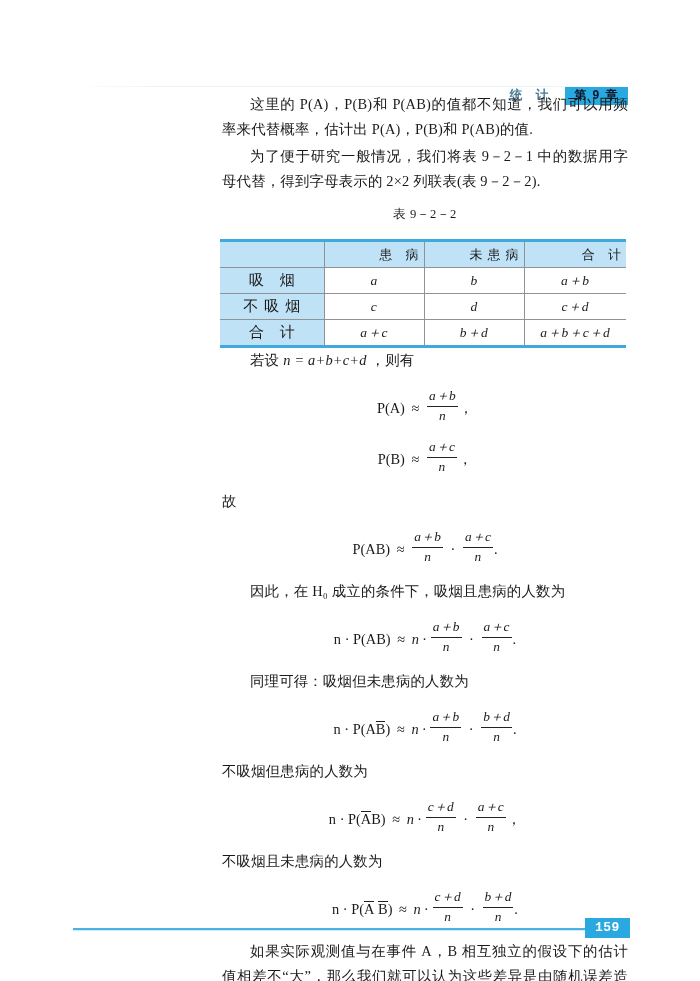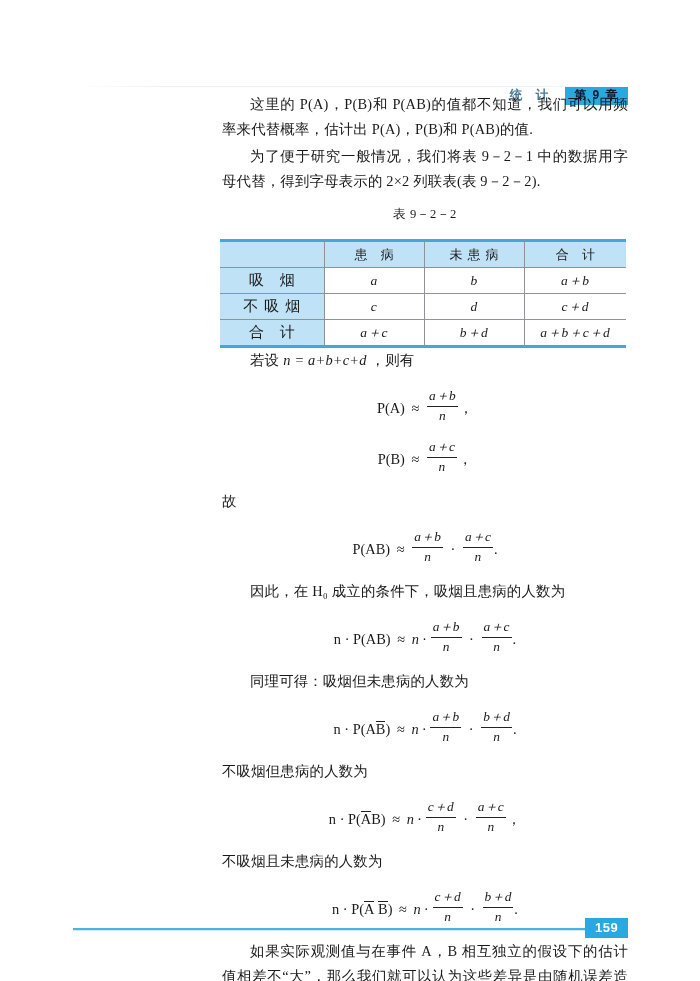--- a/index.html
+++ b/index.html
@@ -118,20 +118,21 @@
   }
   .contingency .rowhead.last { border-bottom: none; }
   .contingency thead .rowhead { border-bottom: 1px solid #8f9296; }
   .contingency thead th {
     background: #bfe2f6;
     letter-spacing: 5px;
     text-indent: 5px;
     border-bottom: 1px solid #8f9296;
     border-right: 1px solid #8f9296;
     font-size: 13px;
+    text-align: right;
   }
   .contingency thead th.endcell { border-right: none; }
   .contingency tbody td.cell {
     background: #ffffff;
     border-bottom: 1px solid #8f9296;
     border-right: 1px solid #8f9296;
     font-style: italic;
     letter-spacing: 0.5px;
   }
   .contingency tbody td.cell.endcell { border-right: none; }
@@ -193,21 +194,21 @@
     width: 512px;
     height: 1px;
     background: #cfe9f6;
   }
   .page-number {
     position: absolute;
     left: 585px;
     top: 918px;
     background: #2aa9e0;
     color: #ffffff;
-    font-family: Liberation Sans, sans-serif;
+    font-family: Liberation Mono, monospace;
     font-size: 13px;
     font-weight: bold;
     letter-spacing: 0.5px;
     padding: 3px 10px 4px 10px;
     line-height: 1;
   }
 </style>
 </head>
 <body>
 

